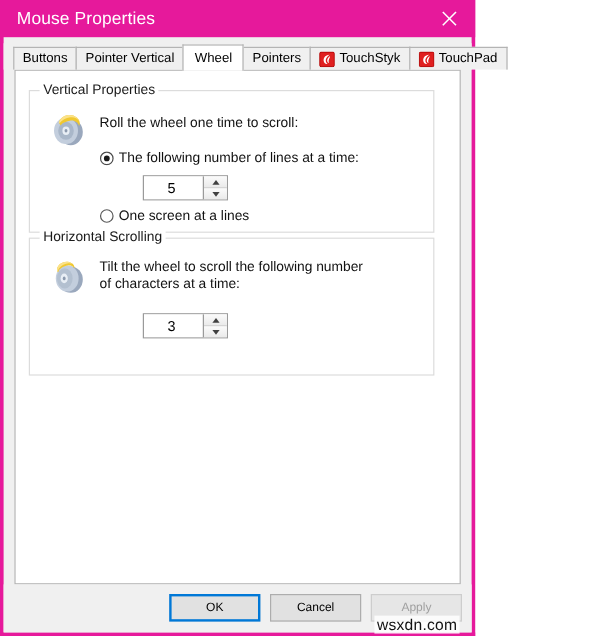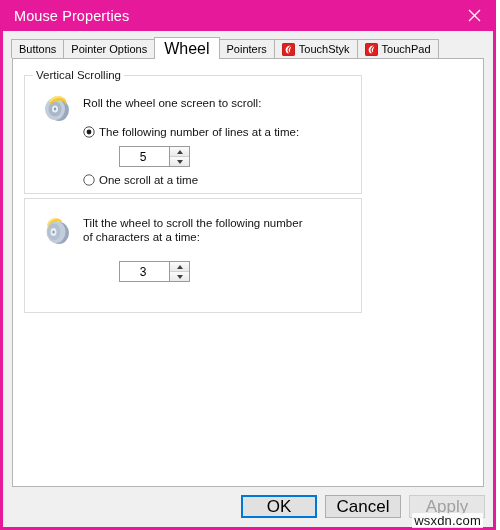--- a/index.html
+++ b/index.html
@@ -13,21 +13,21 @@
     font-family: "Liberation Sans", sans-serif;
     font-size: 11px;
     color: #000000;
     overflow: hidden;
   }
 
   
   .window {
     position: absolute;
     left: 0; top: 0;
-    width: 496px;
+    width: 396px;
     height: 530px;
     box-sizing: border-box;
     border-left: 3px solid #e6199b;
     border-right: 3px solid #e6199b;
     border-bottom: 3px solid #e6199b;
     background: #f0f0f0;
     display: flex;
     flex-direction: column;
   }
 
@@ -88,21 +88,21 @@
     margin-right: -1px;
     cursor: default;
     z-index: 1;
   }
   .tab.active {
     height: 22px;
     background: #ffffff;
     border-color: #b4b4b4;
     z-index: 3;
     margin-bottom: -1px;
-    font-size: 16px;
+    font-size: 11px;
     padding: 0 9px;
   }
   .tab-icon {
     width: 13px;
     height: 13px;
     flex: 0 0 auto;
     display: block;
   }
 
   
@@ -245,21 +245,21 @@
   }
   .btn {
     position: absolute;
     top: 8px;
     width: 76px;
     height: 23px;
     box-sizing: border-box;
     background: #e1e1e1;
     border: 1px solid #adadad;
     font-family: "Liberation Sans", sans-serif;
-    font-size: 17px;
+    font-size: 10px;
     color: #000;
     display: flex;
     align-items: center;
     justify-content: center;
     cursor: default;
   }
   #btn-ok {
     right: 176px;
     border: 2px solid #0078d7;
     background: #e1e1e1;
@@ -302,21 +302,21 @@
   </div>
 
   <div class="tabstrip">
 
     <div class="tab">
       <span>Buttons</span>
     </div>
 
 
     <div class="tab">
-      <span>Pointer Options</span>
+      <span>Pointer Vertical</span>
     </div>
 
     <div class="tab active">
       <span>Wheel</span>
     </div>
 
     <div class="tab">
       <span>Pointers</span>
     </div>
 
@@ -336,33 +336,33 @@
         <path d="M11.2 4.4 C9.4 5.6 8.2 7.2 8.2 9.0 C8.2 10.4 9.0 11.4 10.0 11.6 C9.4 10.2 9.8 8.2 10.6 6.6 C11.0 5.8 11.2 5.0 11.2 4.4 Z" fill="#ffffff"></path>
       </svg>
       <span>TouchPad</span>
     </div>
 
   </div>
 
   <div class="tabpage">
 
     <div class="groupbox" id="group-vertical">
-      <div class="group-label">Vertical Scrolling</div>
+      <div class="group-label">Vertical Properties</div>
 
       <svg class="wheel-icon" id="icon-vertical" viewBox="0 0 34 34">
         <ellipse cx="20" cy="20" rx="10" ry="11" fill="#9aa8bd"></ellipse>
         <ellipse cx="16" cy="19" rx="10" ry="11" fill="#c3cedd"></ellipse>
         <ellipse cx="16" cy="19" rx="6.5" ry="7.5" fill="#a9b7c9"></ellipse>
         <ellipse cx="16" cy="19" rx="3" ry="3.5" fill="#e8eef5"></ellipse>
         <ellipse cx="16" cy="19" rx="1.2" ry="1.4" fill="#8c9aae"></ellipse>
         <path d="M10 12 C12 6 20 4 25 8 C27.5 10 28 13 27 15 C26 12 23 10 20 10.5 C16.5 11 13 12.5 11.5 14.5 Z" fill="#f0c830"></path>
         <path d="M10 12 C12 6 20 4 25 8 C26 8.9 26.7 10 27 11 C25.5 8.6 22.5 7.3 19.5 7.8 C16 8.4 12.5 10 10.8 12.6 Z" fill="#fbe28a"></path>
       </svg>
 
-      <div class="grp-text" id="text-vertical">Roll the wheel one screen to scroll:</div>
+      <div class="grp-text" id="text-vertical">Roll the wheel one time to scroll:</div>
 
       <div class="radio-row" id="radio-lines">
         <svg class="radio-mark" viewBox="0 0 12 12">
           <circle cx="6" cy="6" r="5.2" fill="#ffffff" stroke="#4a4a4a" stroke-width="1"></circle>
           <circle cx="6" cy="6" r="2.4" fill="#1a1a1a"></circle>
         </svg>
         <span class="radio-label">The following number of lines at a time:</span>
       </div>
 
       <div class="spinner" id="spin-vertical">
@@ -374,25 +374,26 @@
           <div class="spin-btn down">
             <span class="arrow-down"></span>
           </div>
         </div>
       </div>
 
       <div class="radio-row" id="radio-screen">
         <svg class="radio-mark" viewBox="0 0 12 12">
           <circle cx="6" cy="6" r="5.2" fill="#ffffff" stroke="#5a5a5a" stroke-width="1"></circle>
         </svg>
-        <span class="radio-label">One scroll at a time</span>
+        <span class="radio-label">One screen at a lines</span>
       </div>
     </div>
 
     <div class="groupbox" id="group-horizontal">
+      <div class="group-label">Horizontal Scrolling</div>
 
       <svg class="wheel-icon" id="icon-horizontal" viewBox="0 0 34 34">
         <ellipse cx="20" cy="20" rx="10" ry="11" fill="#9aa8bd"></ellipse>
         <ellipse cx="17" cy="19" rx="9.5" ry="11" fill="#c3cedd"></ellipse>
         <ellipse cx="15" cy="19" rx="6.5" ry="8.5" fill="#b3c0d0"></ellipse>
         <ellipse cx="14.5" cy="19" rx="3" ry="4" fill="#e8eef5"></ellipse>
         <ellipse cx="14.5" cy="19" rx="1.2" ry="1.6" fill="#8c9aae"></ellipse>
         <path d="M8.5 13 C8 7.5 14 4 19 5.5 C22 6.4 23.5 8.6 23 10.5 C21.5 8.2 18.5 7.4 15.5 8.6 C12.5 9.8 10 11 9.6 13.8 Z" fill="#f0c830"></path>
         <path d="M8.5 13 C8 7.5 14 4 19 5.5 C20.2 5.9 21.2 6.5 21.8 7.3 C19.6 5.9 16.5 6 13.8 7.6 C11 9.2 9.2 11 9.2 13.6 Z" fill="#fbe28a"></path>
       </svg>

